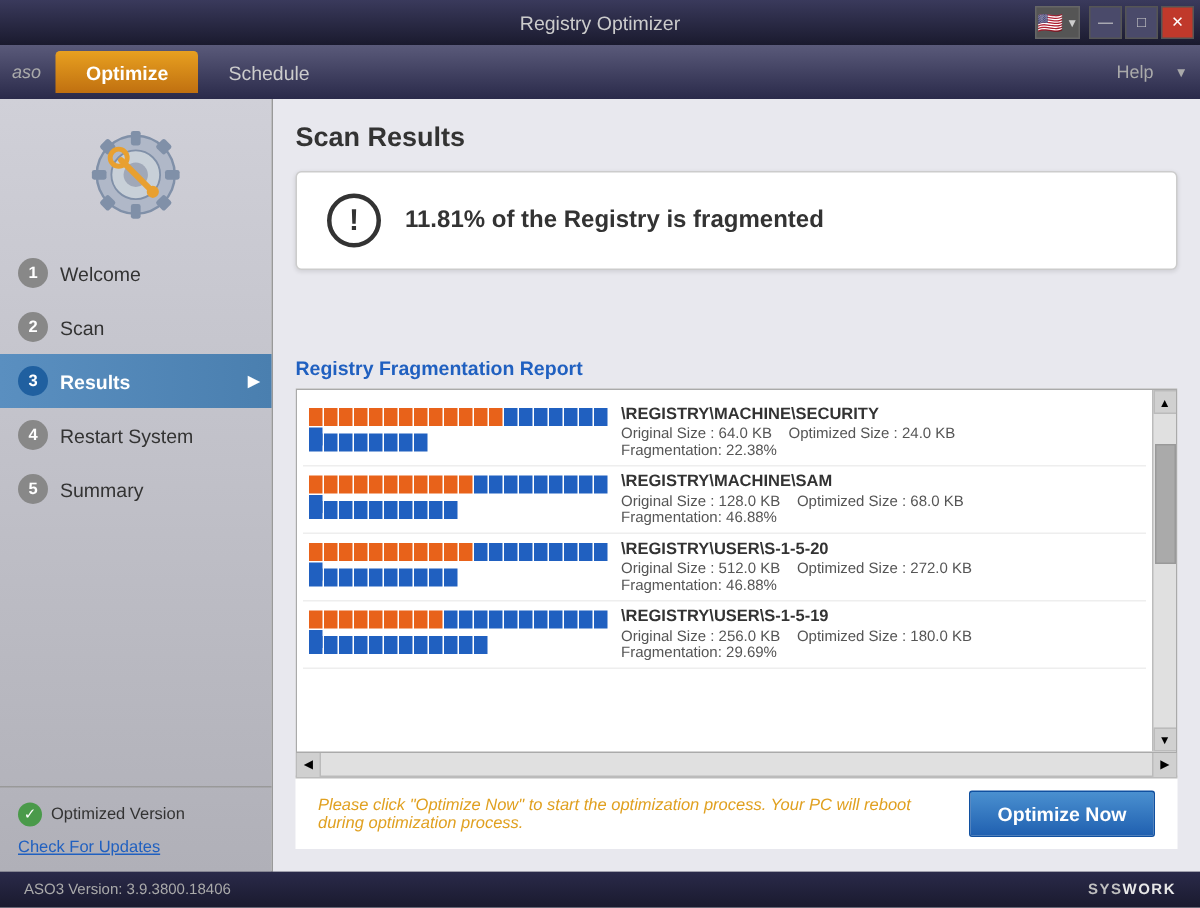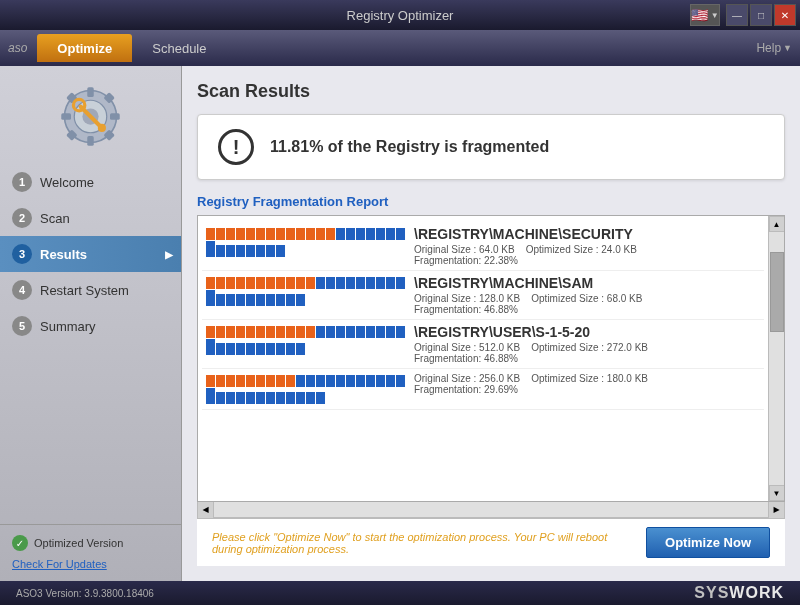--- a/index.html
+++ b/index.html
@@ -93,21 +93,21 @@
       color: white;
       font-weight: bold;
     }
     .nav-help {
       margin-left: auto;
       color: #aaa;
       font-size: 12px;
       cursor: pointer;
       display: flex;
       align-items: center;
-      gap: 2px;
+      gap: 14px;
     }
 
     
     .main-layout {
       display: flex;
       height: calc(605px - 30px - 36px - 24px);
       background: #f0f0f0;
     }
 
     
@@ -239,20 +239,21 @@
       color: #333;
       font-weight: bold;
     }
 
     
     .report-section {
       flex: 1;
       display: flex;
       flex-direction: column;
       overflow: hidden;
+      margin-top: 44px;
     }
     .report-title {
       font-size: 13px;
       font-weight: bold;
       color: #2060c0;
       margin-bottom: 6px;
     }
     .report-container {
       flex: 1;
       background: white;
@@ -326,21 +327,21 @@
     .bar-blue { background: #2060c0; }
     .reg-info {
       flex: 1;
       font-size: 11px;
       color: #333;
     }
     .reg-path {
       font-weight: bold;
       color: #333;
       margin-bottom: 2px;
-      font-size: 14px;
+      font-size: 11px;
     }
     .reg-details {
       color: #555;
       font-size: 10px;
     }
 
     
     .bottom-bar {
       background: white;
       border-top: 1px solid #bbb;
@@ -380,21 +381,21 @@
       align-items: center;
       padding: 0 16px;
       justify-content: space-between;
     }
     .status-text {
       color: #aaa;
       font-size: 10px;
     }
     .brand-text {
       color: #888;
-      font-size: 16px;
+      font-size: 10px;
       font-weight: bold;
       letter-spacing: 1px;
     }
     .brand-text span {
       color: #c0c0c0;
     }
 
     
     .gear-svg {
       width: 65px;
@@ -665,20 +666,21 @@
                 <span class="bar-cell bar-blue"></span>
                 <span class="bar-cell bar-blue"></span>
                 <span class="bar-cell bar-blue"></span>
                 <span class="bar-cell bar-blue"></span>
                 <span class="bar-cell bar-blue"></span>
                 <span class="bar-cell bar-blue"></span>
                 <span class="bar-cell bar-blue"></span>
               </div>
             </div>
             <div class="reg-info">
+              <div class="reg-path">\REGISTRY\USER\S-1-5-19</div>
               <div class="reg-details">Original Size : 256.0 KB&nbsp;&nbsp;&nbsp;&nbsp;Optimized Size : 180.0 KB</div>
               <div class="reg-details">Fragmentation: 29.69%</div>
             </div>
           </div>
 
         </div>
 
         <div class="report-scrollbar">
           <div class="scrollbar-arrow top">▲</div>
           <div class="scrollbar-thumb"></div>

